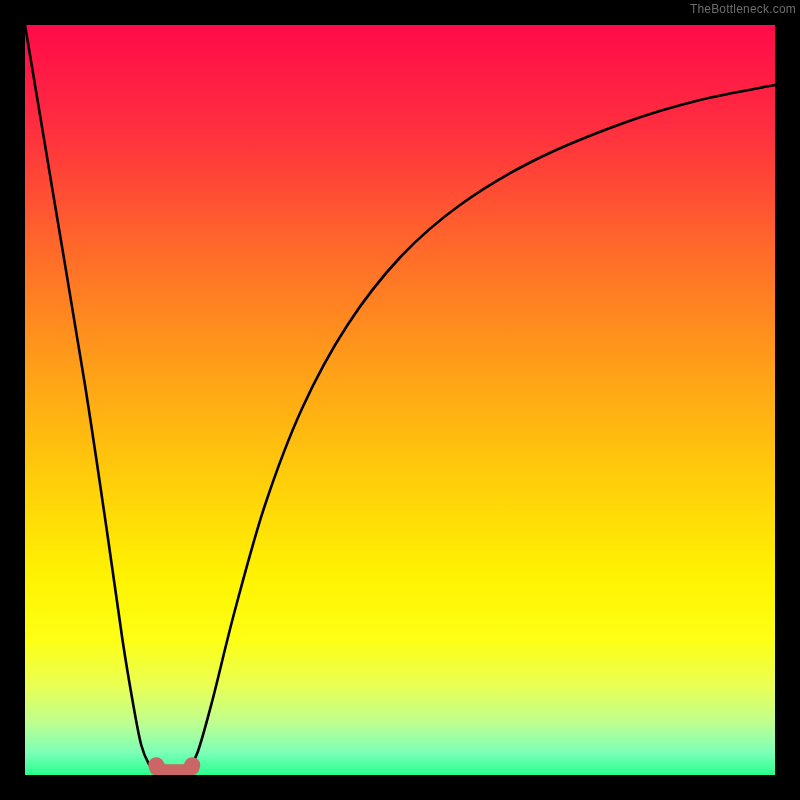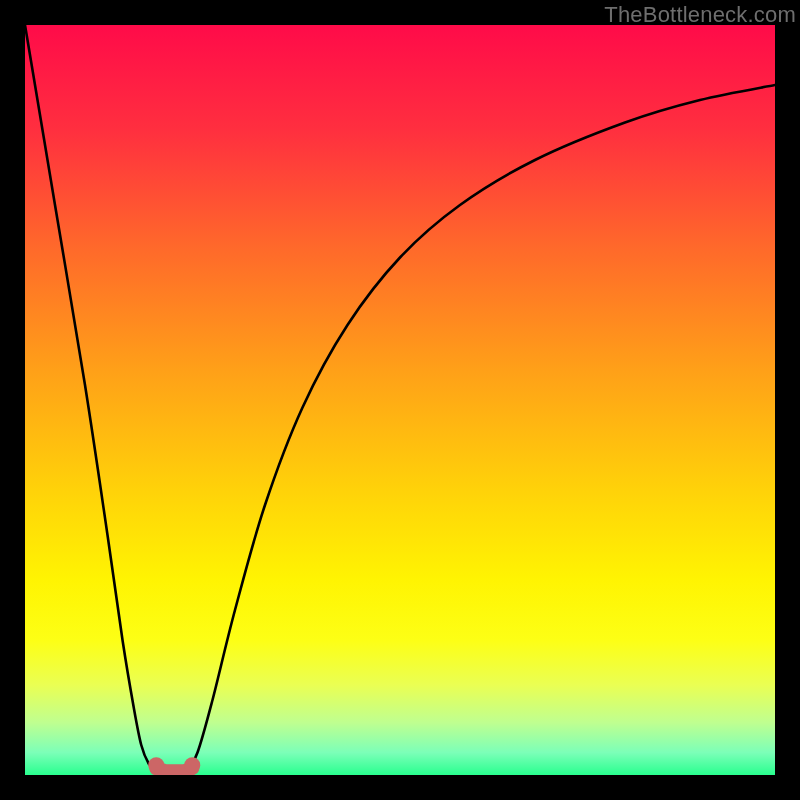--- a/index.html
+++ b/index.html
@@ -21,21 +21,21 @@
     left: 25px;
     top: 25px;
     width: 750px;
     height: 750px;
   }
   .watermark {
     position: absolute;
     top: 2px;
     right: 4px;
     font-family: Arial, Helvetica, sans-serif;
-    font-size: 22px;
+    font-size: 12px;
     color: #6e6e6e;
     letter-spacing: 0.2px;
     user-select: none;
   }
   svg {
     display: block;
   }
 </style>
 </head>
 <body>

